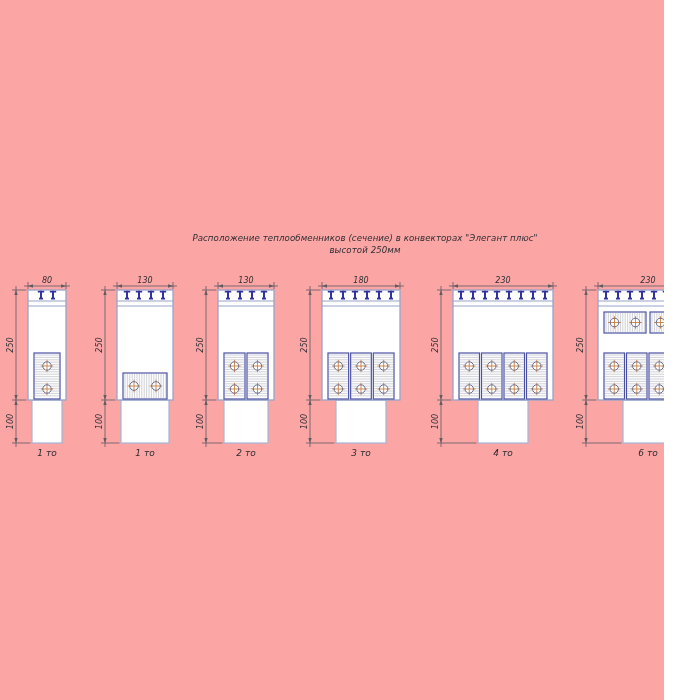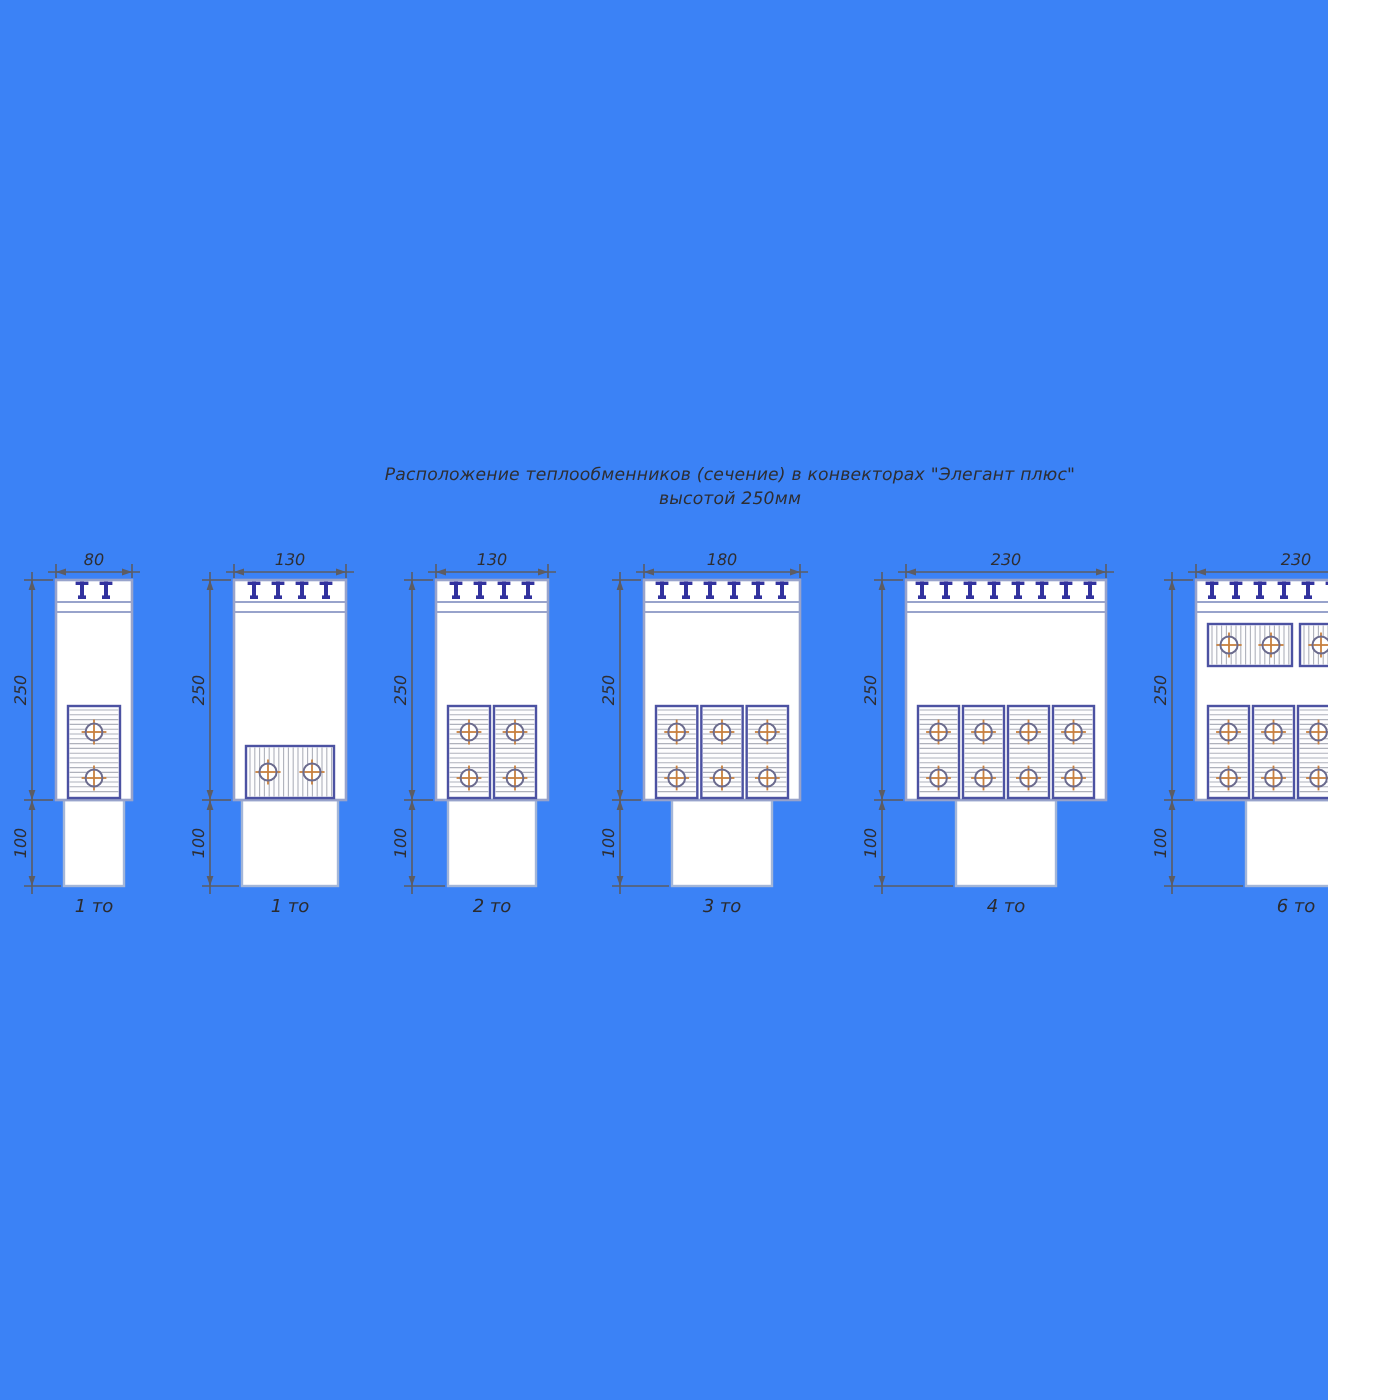--- a/index.html
+++ b/index.html
@@ -1,16 +1,16 @@
 <!DOCTYPE html>
 <html><head>
 <meta charset="utf-8">
 <style>
   html,body{margin:0;padding:0;background:#ffffff;}
-  .page{position:relative;width:664px;height:700px;background:#3b82f6;overflow:hidden;
+  .page{position:relative;width:664px;height:700px;background:#fca5a5;overflow:hidden;
         font-family:"DejaVu Sans",sans-serif;}
   .title{position:absolute;top:232px;left:15px;width:700px;text-align:center;
          font-style:italic;font-size:8.6px;line-height:12px;color:#2e2e33;letter-spacing:.1px;}
   svg text{font-family:"DejaVu Sans",sans-serif;font-style:italic;}
   svg{position:absolute;left:0;top:0;}
 </style>
 </head>
 <body>
 
 <div class="page">

